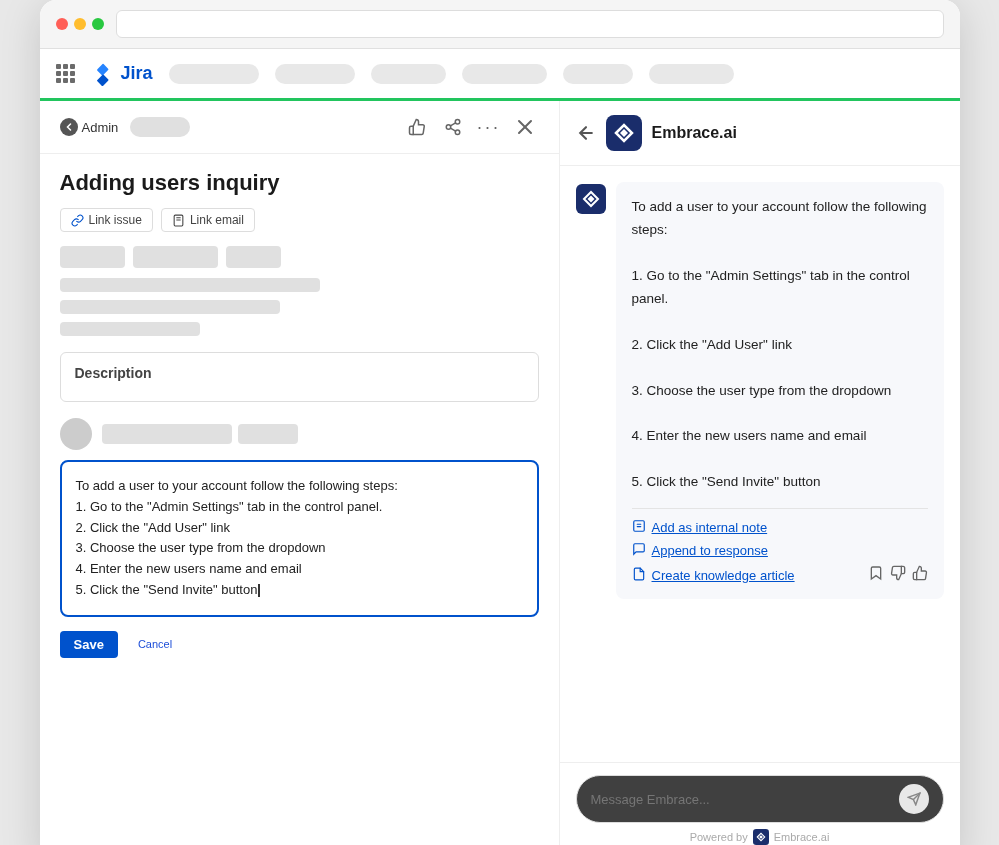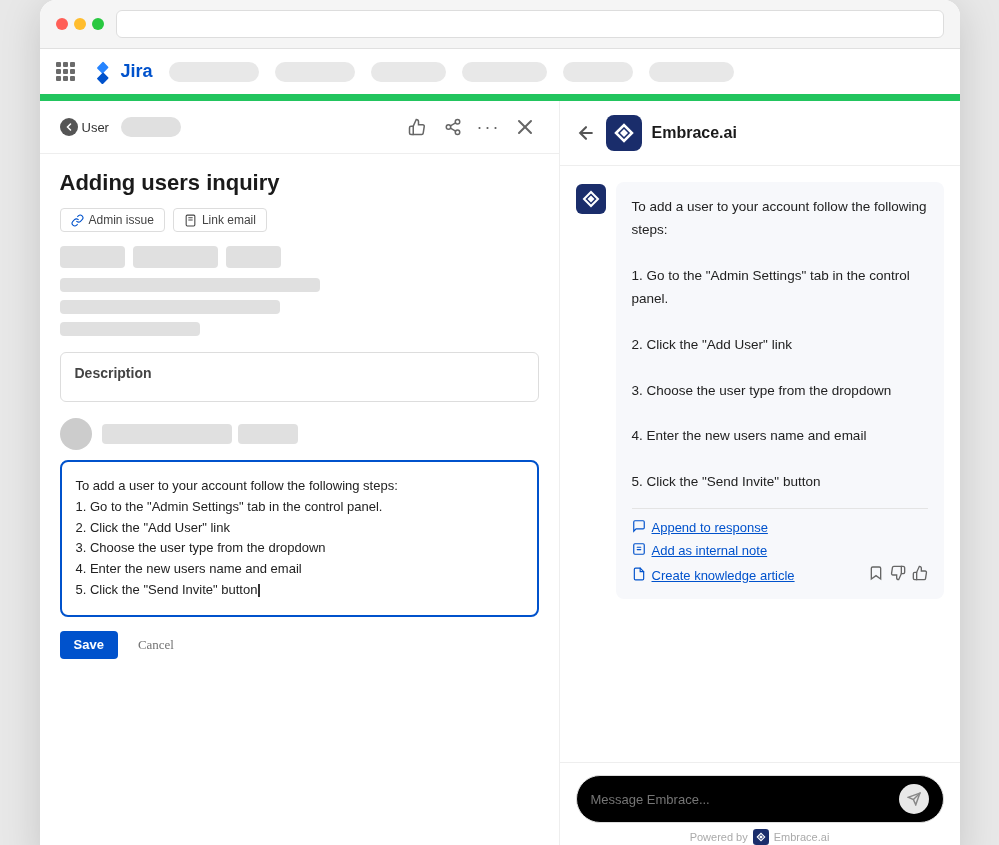--- a/index.html
+++ b/index.html
@@ -40,21 +40,21 @@
       flex: 1;
       background: #fff;
       border-radius: 6px;
       border: 1px solid #ddd;
       height: 28px;
     }
 
     
     .jira-nav {
       background: #fff;
-      border-bottom: 7px solid #22c55e;
+      border-bottom: 3px solid #22c55e;
       padding: 0 16px;
       display: flex;
       align-items: center;
       height: 52px;
       gap: 16px;
     }
     .jira-grid-icon {
       display: grid;
       grid-template-columns: repeat(3,5px);
       gap: 2px;
@@ -221,25 +221,24 @@
       border: none;
       border-radius: 4px;
       padding: 6px 14px;
       font-size: 13px;
       font-weight: 600;
       cursor: pointer;
     }
     .cancel-btn {
       background: none;
       border: none;
-      color: #737373;
-      font-size: 13px;
+      color: #1d4ed8;
+      font-size: 11px;
       cursor: pointer;
       padding: 6px 10px;
-      font-family: Liberation Serif, serif;
     }
 
     
     .right-panel {
       flex: 1;
       display: flex;
       flex-direction: column;
       background: #fff;
     }
     .right-header {
@@ -313,21 +312,21 @@
     .right-input-area {
       padding: 12px 16px;
       border-top: 1px solid #eee;
     }
     .message-input-row {
       display: flex;
       align-items: center;
       border: 1px solid #ddd;
       border-radius: 24px;
       padding: 8px 14px;
-      background: #000000;
+      background: #404040;
     }
     .message-input {
       flex: 1;
       border: none;
       background: none;
       font-size: 13px;
       color: #999;
       outline: none;
     }
     .send-btn {
@@ -405,21 +404,21 @@
 
     <div class="left-panel">
 
       <div class="left-toolbar">
         <button class="back-btn">
           <div class="back-circle">
             <svg width="8" height="8" viewBox="0 0 8 8" fill="white">
               <path d="M5.5 1L2.5 4l3 3" stroke="white" stroke-width="1.5" fill="none" stroke-linecap="round"></path>
             </svg>
           </div>
-          <span>User</span>
+          <span>Admin</span>
         </button>
         <div class="toolbar-pill" style="width:60px;"></div>
         <div class="toolbar-spacer"></div>
         <button class="toolbar-icon">
           <svg width="18" height="18" viewBox="0 0 24 24" fill="none" stroke="#666" stroke-width="2" stroke-linecap="round">
             <path d="M14 9V5a3 3 0 00-3-3l-4 9v11h11.28a2 2 0 002-1.7l1.38-9a2 2 0 00-2-2.3H14z"></path>
               <path d="M7 22H4a2 2 0 01-2-2v-7a2 2 0 012-2h3"></path>
           </svg>
         </button>
         <button class="toolbar-icon">
@@ -444,21 +443,21 @@
 
       <div class="left-body">
         <h1 class="issue-title">Adding users inquiry</h1>
 
         <div class="link-buttons">
           <button class="link-btn">
             <svg width="13" height="13" viewBox="0 0 24 24" fill="none" stroke="#0052cc" stroke-width="2">
               <path d="M10 13a5 5 0 007.54.54l3-3a5 5 0 00-7.07-7.07l-1.72 1.71"></path>
                 <path d="M14 11a5 5 0 00-7.54-.54l-3 3a5 5 0 007.07 7.07l1.71-1.71"></path>
             </svg>
-            <span>Admin issue</span>
+            <span>Link issue</span>
           </button>
           <button class="link-btn">
             <svg width="13" height="13" viewBox="0 0 24 24" fill="none" stroke="#444" stroke-width="2">
               <rect x="4" y="2" width="16" height="20" rx="2"></rect>
                 <line x1="8" y1="7" x2="16" y2="7"></line>
                 <line x1="8" y1="11" x2="16" y2="11"></line>
             </svg>
             <span>Link email</span>
           </button>
         </div>
@@ -535,34 +534,34 @@
                 <span>2. Click the "Add User" link</span><br><br>
                 <span>3. Choose the user type from the dropdown</span><br><br>
                 <span>4. Enter the new users name and email</span><br><br>
                 <span>5. Click the "Send Invite" button</span>
               </div>
 
               <div class="message-actions">
                 <button class="action-link">
                   <span class="action-link-icon">
                     <svg width="14" height="14" viewBox="0 0 24 24" fill="none" stroke="#0052cc" stroke-width="2" stroke-linecap="round">
-                      <path d="M21 15a2 2 0 01-2 2H7l-4 4V5a2 2 0 012-2h14a2 2 0 012 2z"></path>
-                    </svg>
-                  </span>
-                  <span>Append to response</span>
-                </button>
-                <button class="action-link">
-                  <span class="action-link-icon">
-                    <svg width="14" height="14" viewBox="0 0 24 24" fill="none" stroke="#0052cc" stroke-width="2" stroke-linecap="round">
                       <rect x="3" y="3" width="18" height="18" rx="2"></rect>
                         <line x1="9" y1="9" x2="15" y2="9"></line>
                         <line x1="9" y1="13" x2="15" y2="13"></line>
                     </svg>
                   </span>
                   <span>Add as internal note</span>
+                </button>
+                <button class="action-link">
+                  <span class="action-link-icon">
+                    <svg width="14" height="14" viewBox="0 0 24 24" fill="none" stroke="#0052cc" stroke-width="2" stroke-linecap="round">
+                      <path d="M21 15a2 2 0 01-2 2H7l-4 4V5a2 2 0 012-2h14a2 2 0 012 2z"></path>
+                    </svg>
+                  </span>
+                  <span>Append to response</span>
                 </button>
                 <div style="display:flex;align-items:center;justify-content:space-between;">
                   <button class="action-link">
                     <span class="action-link-icon">
                       <svg width="14" height="14" viewBox="0 0 24 24" fill="none" stroke="#0052cc" stroke-width="2" stroke-linecap="round">
                         <path d="M14 2H6a2 2 0 00-2 2v16a2 2 0 002 2h12a2 2 0 002-2V8z"></path>
                           <polyline points="14 2 14 8 20 8"></polyline>
                       </svg>
                     </span>
                     <span>Create knowledge article</span>

